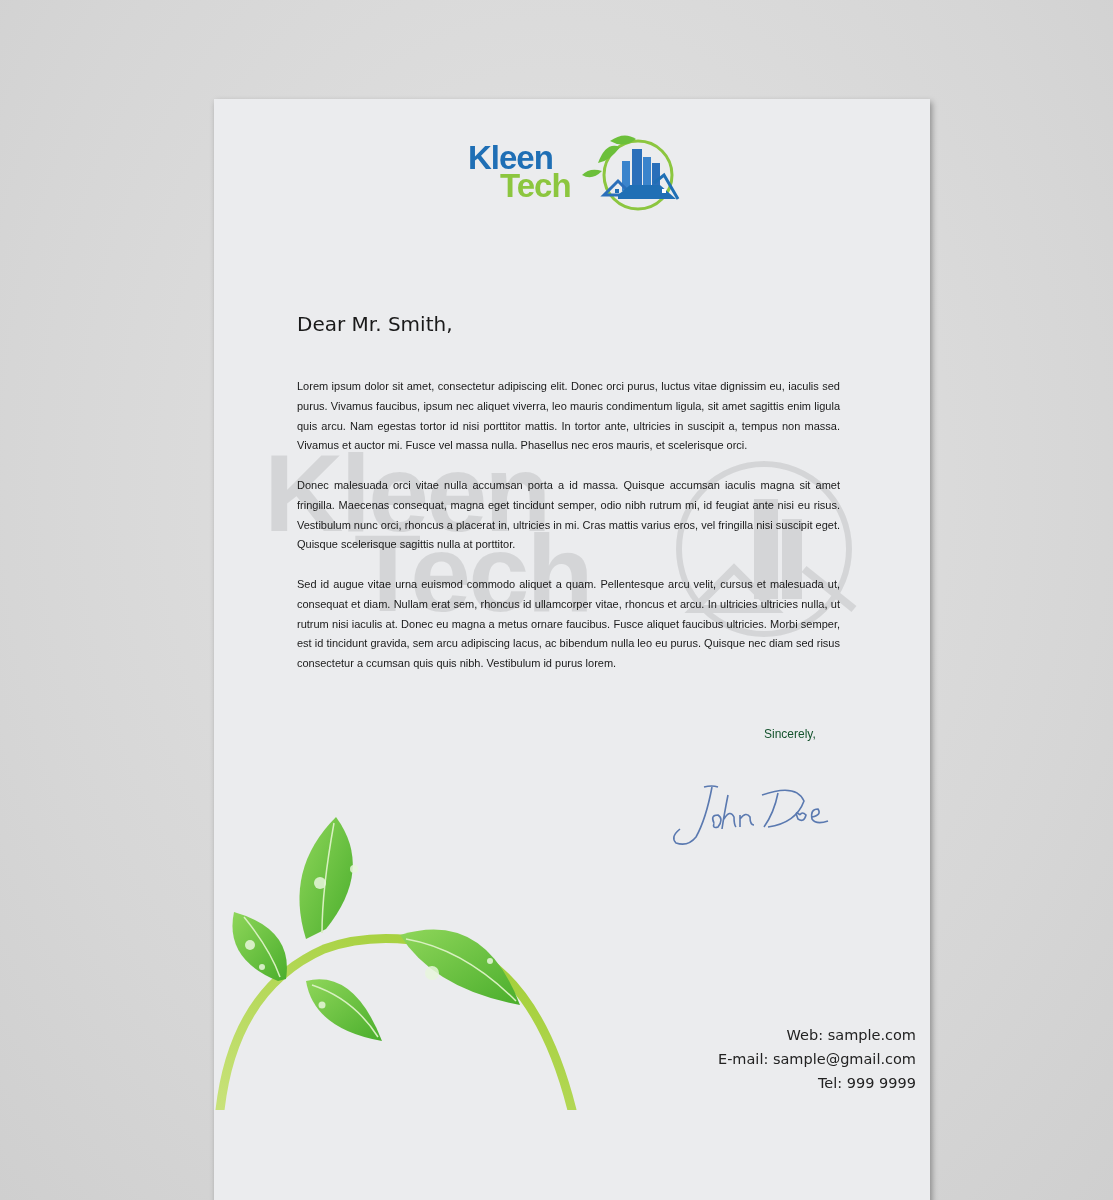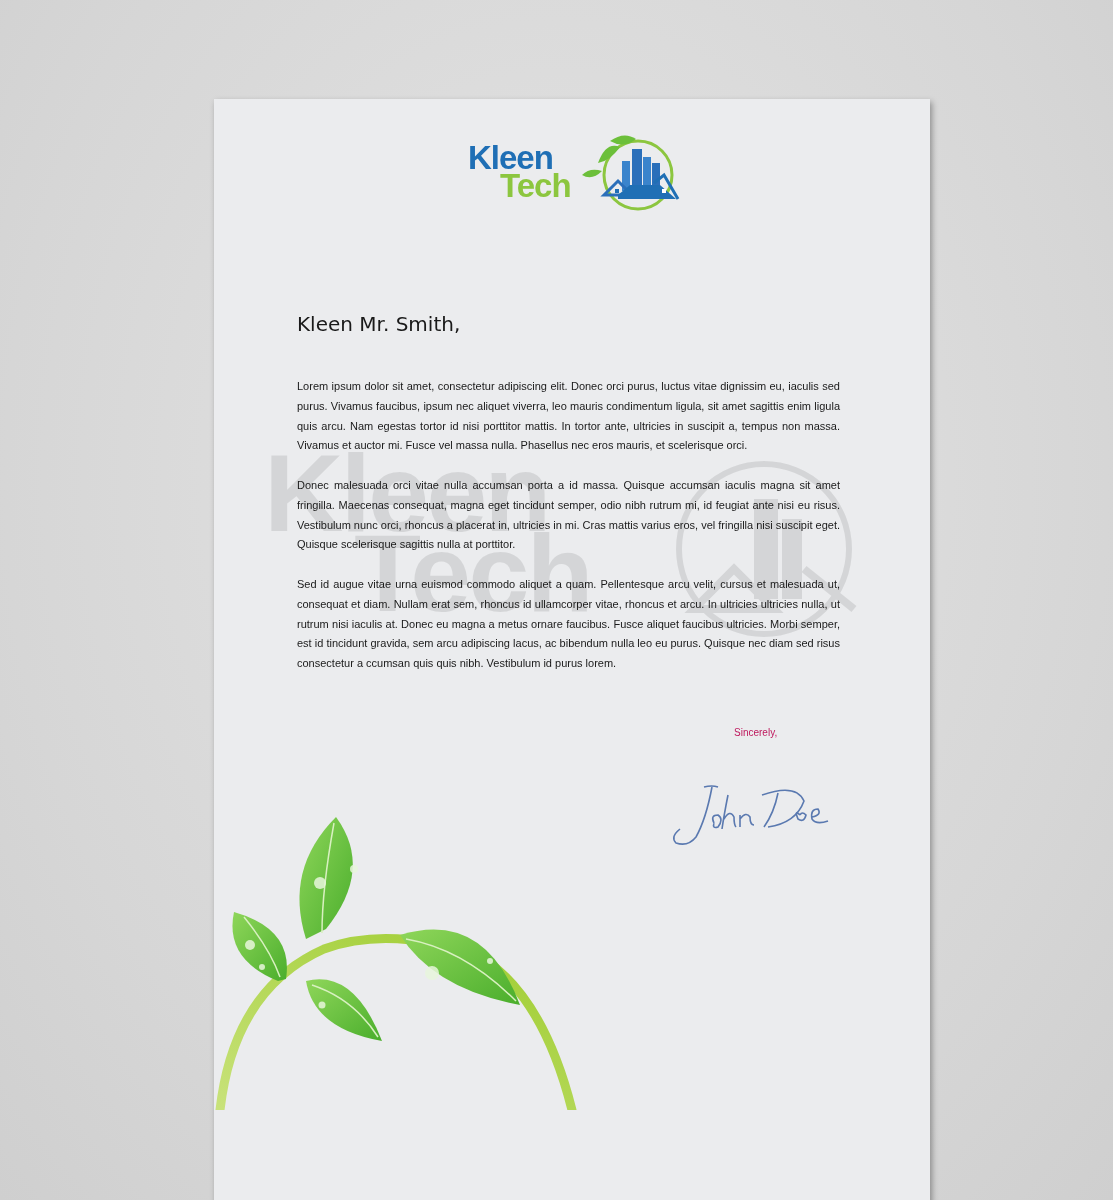--- a/index.html
+++ b/index.html
@@ -8,21 +8,21 @@
   .paper{position:absolute;left:214px;top:99px;width:716px;height:1169px;background:#ebecee;box-shadow:2px 3px 6px rgba(0,0,0,0.35);overflow:hidden;}
   .logo{position:absolute;left:254px;top:34px;width:220px;height:80px;}
   .logo-kleen{position:absolute;left:0;top:6px;font-family:"Liberation Sans",sans-serif;font-weight:bold;font-size:33px;color:#1f6fb5;letter-spacing:-1px;}
   .logo-tech{position:absolute;left:32px;top:34px;font-family:"Liberation Sans",sans-serif;font-weight:bold;font-size:33px;color:#8cc63f;letter-spacing:-1px;}
   .logo-mark{position:absolute;left:112px;top:0;width:110px;height:80px;}
   .watermark{position:absolute;left:50px;top:350px;width:620px;height:210px;opacity:0.09;}
   .wm-text{position:absolute;font-family:"Liberation Sans",sans-serif;font-weight:bold;font-size:110px;color:#000;letter-spacing:-3px;}
   .greeting{position:absolute;left:83px;top:213px;font-size:20px;color:#1a1a1a;font-family:"DejaVu Sans",sans-serif;}
   .body-text{position:absolute;left:83px;top:278px;width:543px;font-size:11px;line-height:19.8px;color:#1a1a1a;text-align:justify;font-family:"Liberation Sans",sans-serif;}
   .body-text p{margin:0 0 19.8px 0;}
-  .closing{position:absolute;left:520px;top:628px;font-size:10px;color:#be185d;}
+  .closing{position:absolute;left:550px;top:628px;font-size:12px;color:#14532d;}
   .signature{position:absolute;left:452px;top:680px;width:170px;height:70px;}
   .contact{position:absolute;right:14px;top:924px;text-align:right;font-size:14.5px;line-height:24px;color:#222;font-family:"DejaVu Sans",sans-serif;}
   .vine{position:absolute;left:0;top:710px;width:380px;height:301px;}
 </style>
 </head>
 <body>
 
 <div class="bg-grad"></div>
 
 <div class="paper">
@@ -52,21 +52,21 @@
     <span class="wm-text" style="left:90px;top:60px;">Tech</span>
     <svg style="position:absolute;left:390px;top:0;width:220px;height:200px;" viewBox="0 0 220 200">
       <circle cx="110" cy="100" r="85" fill="none" stroke="#000" stroke-width="6"></circle>
       <rect x="100" y="50" width="24" height="100" fill="#000"></rect>
       <rect x="128" y="70" width="20" height="80" fill="#000"></rect>
       <path d="M40 160 L80 120 L120 160Z" fill="none" stroke="#000" stroke-width="8"></path>
       <path d="M150 120 L200 160" stroke="#000" stroke-width="8"></path>
     </svg>
   </div>
 
-  <div class="greeting">Kleen Mr. Smith,</div>
+  <div class="greeting">Dear Mr. Smith,</div>
 
   <div class="body-text">
     <p>Lorem ipsum dolor sit amet, consectetur adipiscing elit. Donec orci purus, luctus vitae dignissim eu, iaculis sed purus. Vivamus faucibus, ipsum nec aliquet viverra, leo mauris condimentum ligula, sit amet sagittis enim ligula quis arcu. Nam egestas tortor id nisi porttitor mattis. In tortor ante, ultricies in suscipit a, tempus non massa. Vivamus et auctor mi. Fusce vel massa nulla. Phasellus nec eros mauris, et scelerisque orci.</p>
     <p>Donec malesuada orci vitae nulla accumsan porta a id massa. Quisque accumsan iaculis magna sit amet fringilla. Maecenas consequat, magna eget tincidunt semper, odio nibh rutrum mi, id feugiat ante nisi eu risus. Vestibulum nunc orci, rhoncus a placerat in, ultricies in mi. Cras mattis varius eros, vel fringilla nisi suscipit eget. Quisque scelerisque sagittis nulla at porttitor.</p>
     <p>Sed id augue vitae urna euismod commodo aliquet a quam. Pellentesque arcu velit, cursus et malesuada ut, consequat et diam. Nullam erat sem, rhoncus id ullamcorper vitae, rhoncus et arcu. In ultricies ultricies nulla, ut rutrum nisi iaculis at. Donec eu magna a metus ornare faucibus. Fusce aliquet faucibus ultricies. Morbi semper, est id tincidunt gravida, sem arcu adipiscing lacus, ac bibendum nulla leo eu purus. Quisque nec diam sed risus consectetur a ccumsan quis quis nibh. Vestibulum id purus lorem.</p>
   </div>
 
   <div class="closing">Sincerely,</div>
 
   <svg class="signature" viewBox="0 0 170 70">
@@ -105,13 +105,18 @@
 
     <circle cx="106" cy="74" r="6" fill="#e8f6dc" opacity="0.85"></circle>
     <circle cx="140" cy="60" r="4" fill="#e8f6dc" opacity="0.85"></circle>
     <circle cx="36" cy="136" r="5" fill="#e8f6dc" opacity="0.85"></circle>
     <circle cx="48" cy="158" r="3" fill="#e8f6dc" opacity="0.85"></circle>
     <circle cx="108" cy="196" r="3.5" fill="#e8f6dc" opacity="0.85"></circle>
     <circle cx="218" cy="164" r="7" fill="#e8f6dc" opacity="0.85"></circle>
     <circle cx="276" cy="152" r="3" fill="#e8f6dc" opacity="0.85"></circle>
   </svg>
 
+  <div class="contact">
+    <div>Web: sample.com</div>
+    <div>E-mail: sample@gmail.com</div>
+    <div>Tel: 999 9999</div>
+  </div>
 </div>
 
 </body></html>

